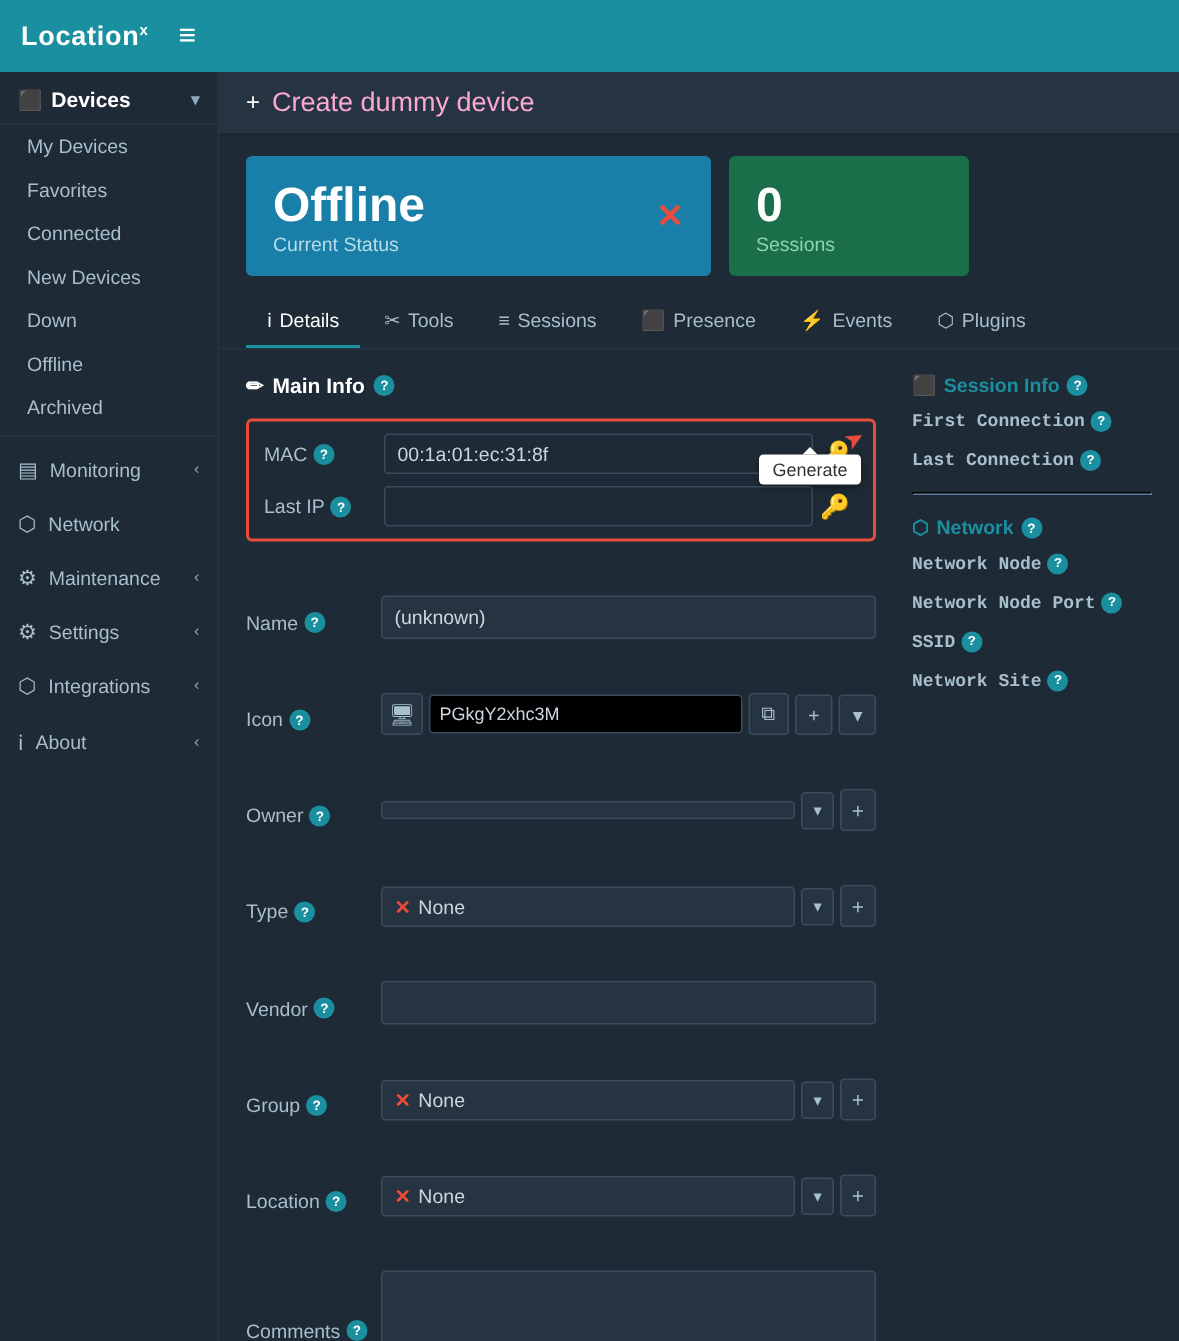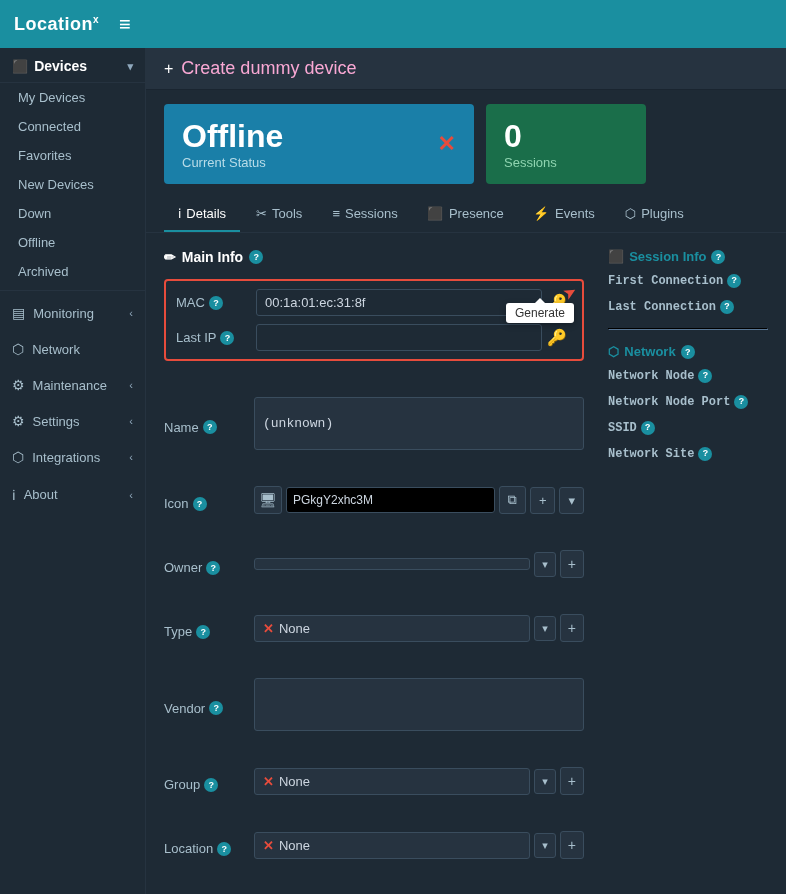--- a/index.html
+++ b/index.html
@@ -54,21 +54,21 @@
     .content-right { width: 160px; flex-shrink: 0; }
 
     
     .section-header { color: #fff; font-size: 14px; font-weight: 600; margin-bottom: 14px; display: flex; align-items: center; gap: 6px; }
     .info-icon { display: inline-flex; align-items: center; justify-content: center; width: 14px; height: 14px; border-radius: 50%; background: #1a8fa0; color: #fff; font-size: 9px; font-weight: bold; cursor: pointer; }
 
     
     .form-row { display: flex; align-items: center; margin-bottom: 10px; margin-top: 36px; }
     .form-label { width: 90px; padding-top: 7px; color: #a8bfcc; font-size: 13px; display: flex; align-items: center; gap: 4px; flex-shrink: 0; }
     .form-control { flex: 1; }
-    .input-text { background: #263340; border: 1px solid #3a4d5e; border-radius: 3px; color: #cdd6e0; padding: 18px 8px; font-size: 13px; width: 100%; outline: none; font-family: Liberation Mono, monospace; }
+    .input-text { background: #263340; border: 1px solid #3a4d5e; border-radius: 3px; color: #cdd6e0; padding: 6px 8px; font-size: 13px; width: 100%; outline: none; }
 
     
     .mac-ip-group { border: 2px solid #e74c3c; border-radius: 4px; padding: 8px 10px; margin-bottom: 10px; position: relative; }
     .mac-row { display: flex; align-items: center; margin-bottom: 8px; }
     .ip-row { display: flex; align-items: center; }
     .mac-label { width: 80px; color: #a8bfcc; font-size: 13px; display: flex; align-items: center; gap: 4px; }
     .mac-input { flex: 1; background: #1e2a35; border: 1px solid #3a4d5e; border-radius: 3px; color: #cdd6e0; padding: 5px 8px; font-size: 13px; outline: none; }
     .mac-btn { background: none; border: none; color: #8fa8bc; cursor: pointer; padding: 2px 5px; font-size: 16px; }
 
     
@@ -112,24 +112,24 @@
         <span>Devices</span>
       </span>
       <span class="chevron">▾</span>
     </div>
 
     <div>
       <div class="sidebar-item">
         <span>My Devices</span>
       </div>
       <div class="sidebar-item">
+        <span>Favorites</span>
+      </div>
+      <div class="sidebar-item">
         <span>Connected</span>
-      </div>
-      <div class="sidebar-item">
-        <span>Favorites</span>
       </div>
       <div class="sidebar-item">
         <span>New Devices</span>
       </div>
       <div class="sidebar-item">
         <span>Down</span>
       </div>
       <div class="sidebar-item">
         <span>Offline</span>
       </div>

